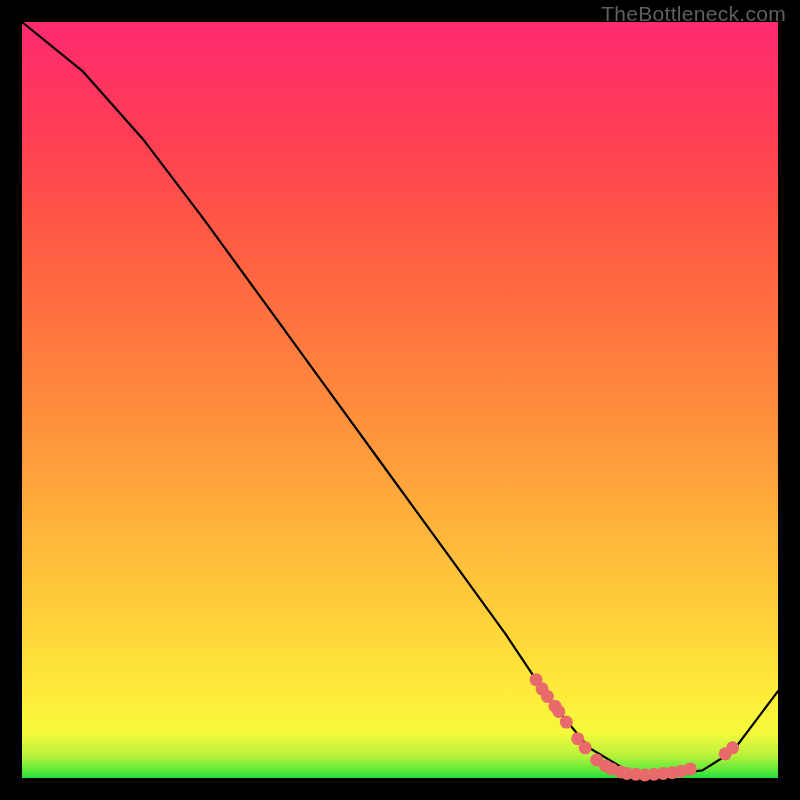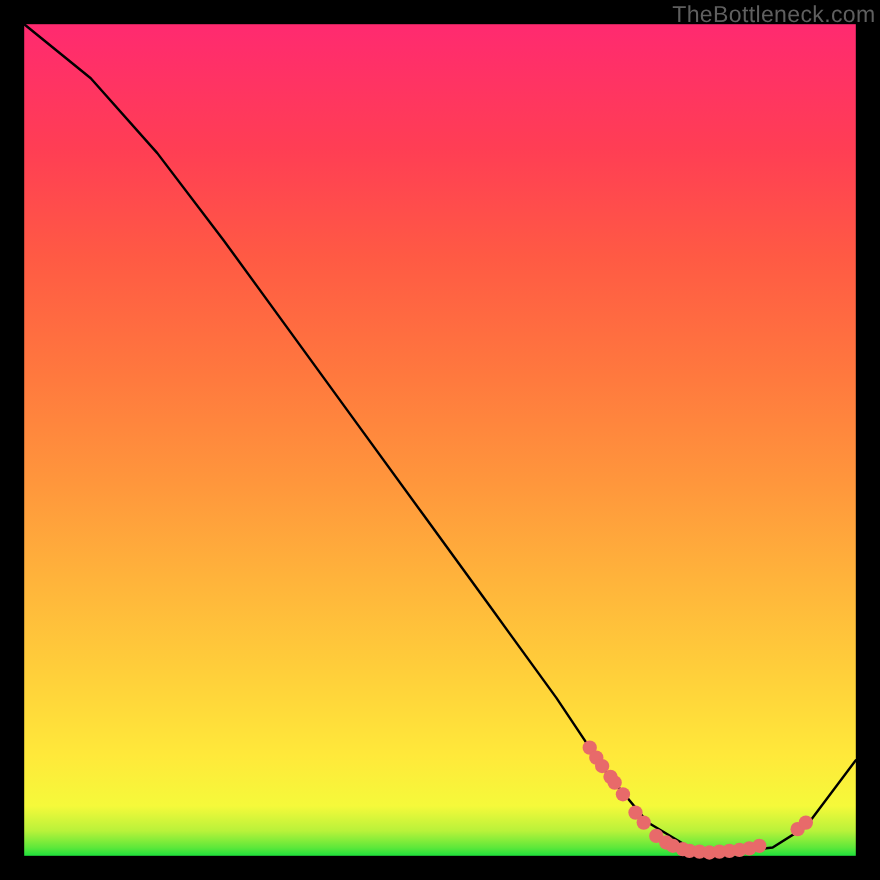--- a/index.html
+++ b/index.html
@@ -35,21 +35,21 @@
       #ff963c 45%,
       #ff783e 58%,
       #ff5a44 72%,
       #ff3e54 85%,
       #ff2a70 100%
     );
   }
   .attribution {
     position: absolute;
     top: 2px;
-    right: 4px;
+    right: 14px;
     color: #5f5f5f;
     font-size: 21px;
     font-weight: 500;
     letter-spacing: 0.3px;
   }
   svg.curve {
     position: absolute;
     left: 0;
     top: 0;
     width: 756px;

